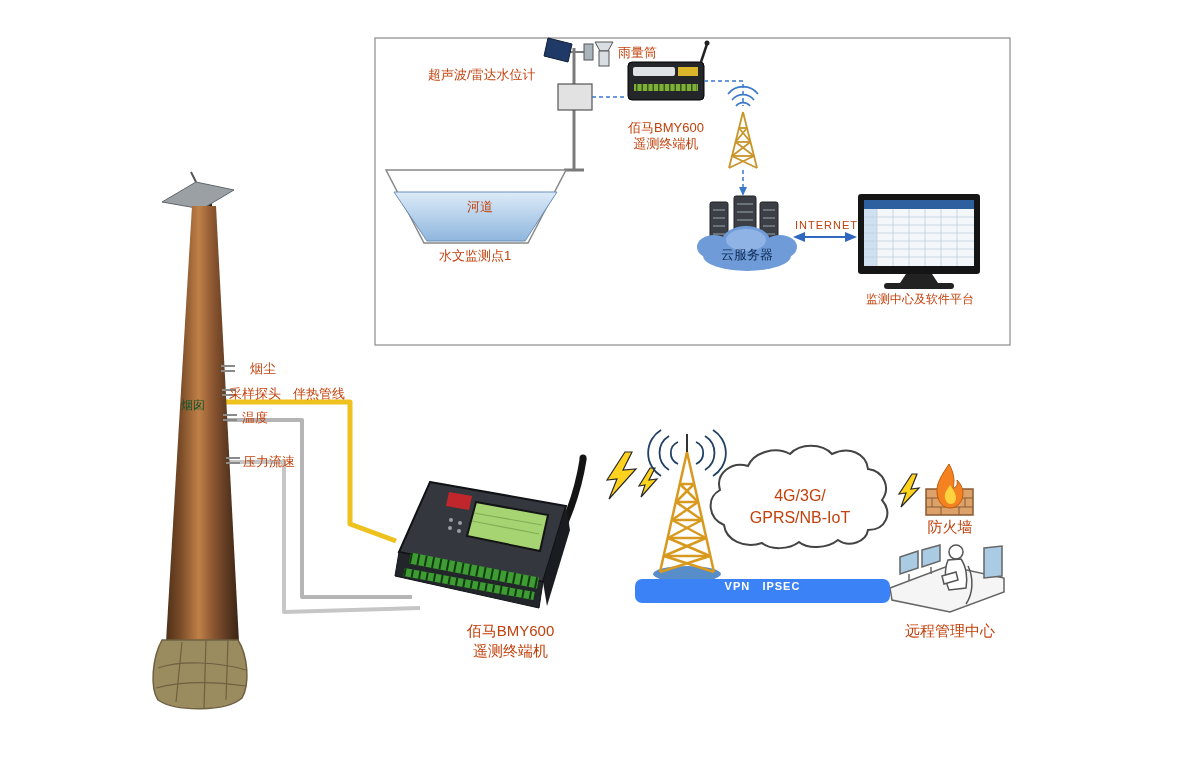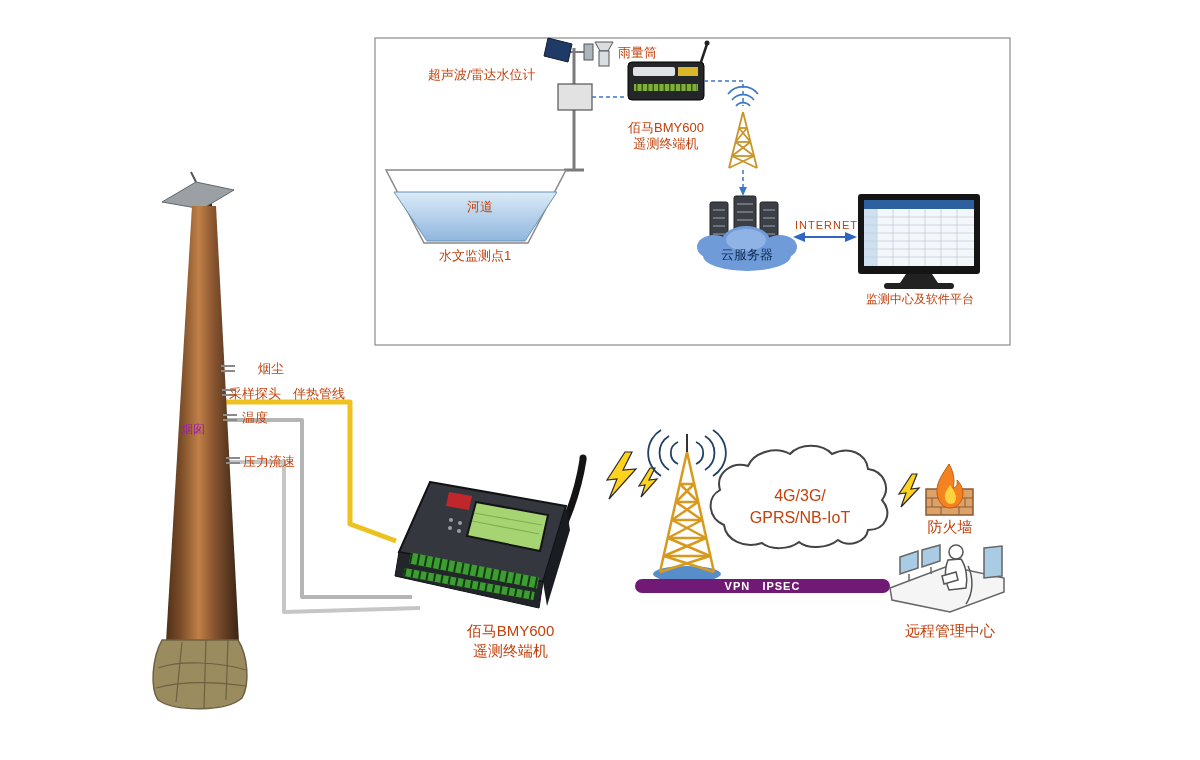--- a/index.html
+++ b/index.html
@@ -6,26 +6,26 @@
   html,body { background:#ffffff; }
   body { font-family:"Liberation Sans","DejaVu Sans",sans-serif; color:#1a1a1a; }
   .canvas { position:relative; width:1200px; height:760px; background:#fff; overflow:hidden; }
   .art { position:absolute; left:0; top:0; }
   .lbl { position:absolute; font-size:13px; line-height:1.25; white-space:nowrap; color:#c2410c; }
   .ctr { text-align:center; white-space:normal; }
   .sz11 { font-size:11px; letter-spacing:1px; }
   .sz14 { font-size:12px; }
   .sz15 { font-size:15px; }
   .sz16 { font-size:16px; }
-  .white { color:#a21caf;margin-top:24px; }
+  .white { color:#14532d; }
   .navy { color:#0d2b52; }
   .badge { position:absolute; background:#e60000; color:#fff; font-weight:bold; }
   .badge1 { left:848px; top:55px; width:142px; height:76px; font-size:20px; line-height:28px; padding:10px 0 0 14px; }
   .badge2 { left:413px; top:386px; width:252px; height:38px; font-size:19px; line-height:38px; text-align:center; }
-  .vpn-bar { position:absolute; left:635px; top:579px; width:255px; height:14px; background:#701a75;
+  .vpn-bar { position:absolute; left:635px; top:579px; width:255px; height:24px; background:#3b82f6;
              border-radius:7px; color:#fff; font-size:11px; font-weight:bold; line-height:14px;
              text-align:center; letter-spacing:1px; white-space:pre; }
 </style>
 </head>
 <body>
 
 <div class="canvas">
 
 <svg class="art" width="1200" height="760" viewBox="0 0 1200 760">
   <defs>
@@ -262,21 +262,21 @@
 <div class="lbl ctr" style="left:616px; top:120px; width:100px;">
   <div>佰马BMY600</div>
   <div>遥测终端机</div>
 </div>
 <div class="lbl ctr" style="left:450px; top:199px; width:60px;">河道</div>
 <div class="lbl ctr" style="left:420px; top:248px; width:110px;">水文监测点1</div>
 <div class="lbl ctr navy" style="left:719px; top:247px; width:56px;text-align:center;">云服务器</div>
 <div class="lbl ctr sz11" style="left:795px; top:219px; width:60px;">INTERNET</div>
 <div class="lbl ctr sz14" style="left:840px; top:292px; width:160px;">监测中心及软件平台</div>
 
-<div class="lbl" style="left:258px; top:361px;">烟尘</div>
+<div class="lbl" style="left:250px; top:361px;">烟尘</div>
 <div class="lbl" style="left:229px; top:386px;">采样探头</div>
 <div class="lbl" style="left:293px; top:386px;">伴热管线</div>
 <div class="lbl" style="left:242px; top:410px;">温度</div>
 <div class="lbl" style="left:243px; top:454px;">压力流速</div>
 <div class="lbl sz14 white" style="left:181px; top:398px;">烟囱</div>
 
 <div class="lbl ctr sz15" style="left:438px; top:621px; width:145px; line-height:20px;">
   <div>佰马BMY600</div>
   <div>遥测终端机</div>
 </div>

